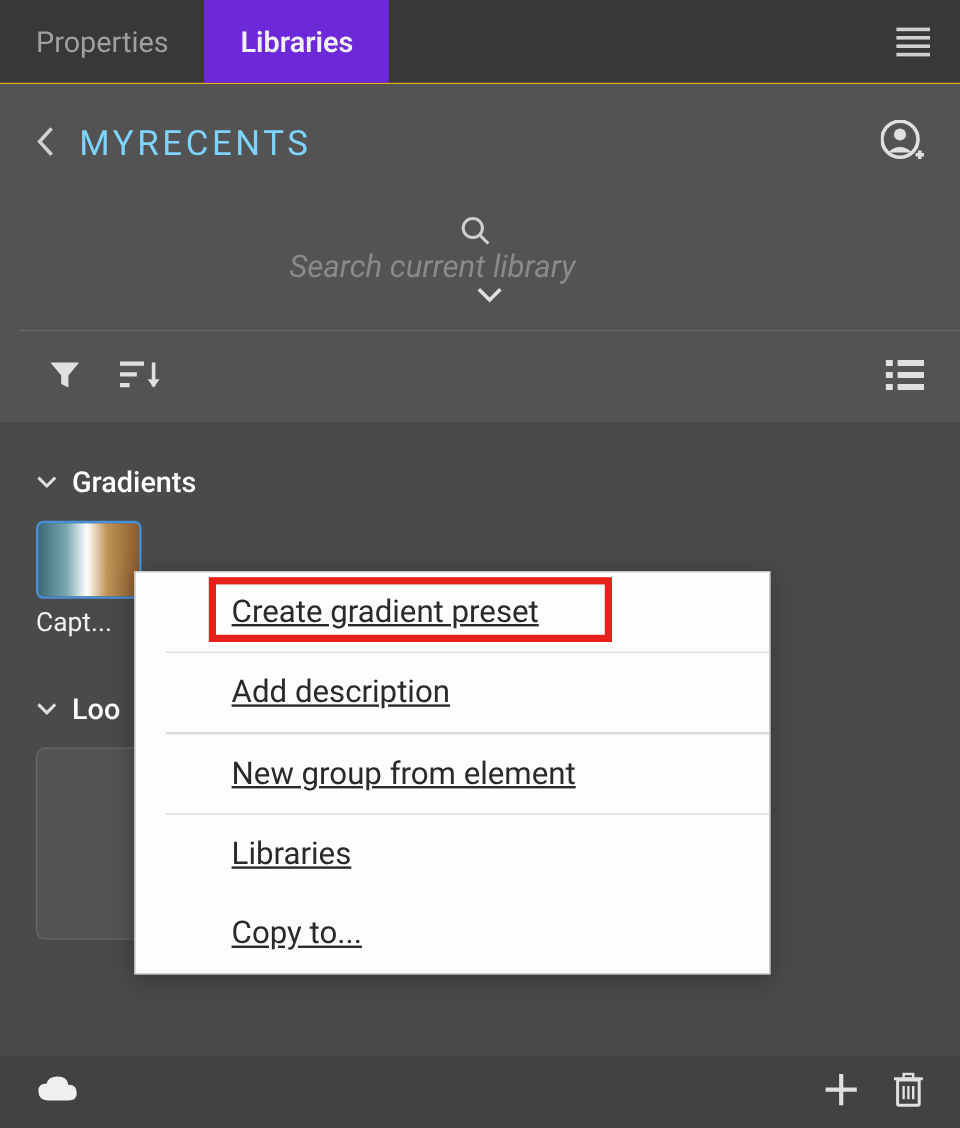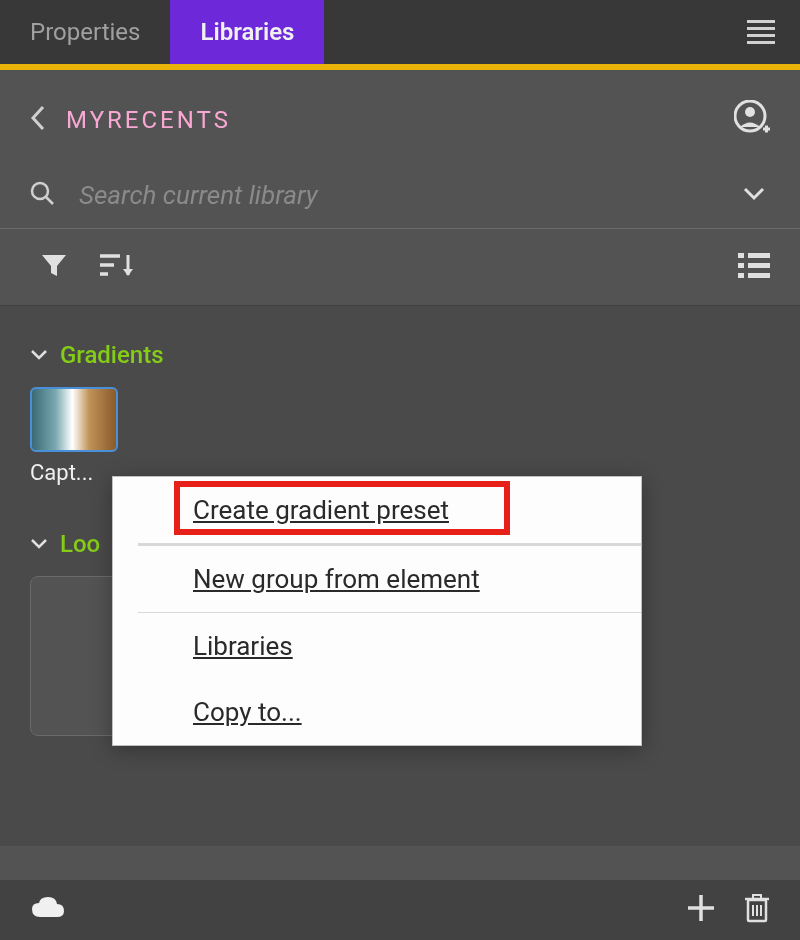--- a/index.html
+++ b/index.html
@@ -17,21 +17,21 @@
       overflow: hidden;
       position: relative;
     }
     
     
     .tab-bar {
       display: flex;
       align-items: center;
       background: #383838;
       height: 70px;
-      border-bottom: 6px solid #eab308;
+      border-bottom: 1px solid #eab308;
     }
     
     .tab {
       padding: 0 30px;
       height: 100%;
       display: flex;
       align-items: center;
       font-size: 24px;
       color: #a0a0a0;
       cursor: pointer;
@@ -69,40 +69,41 @@
       padding: 30px 30px 20px 30px;
     }
     
     .back-chevron {
       color: #d0d0d0;
       margin-right: 20px;
       cursor: pointer;
     }
     
     .breadcrumb-label {
-      font-size: 24px;
+      font-size: 29px;
       letter-spacing: 3px;
-      color: #f9a8d4;
+      color: #7dd3fc;
     }
     
     .breadcrumb-spacer {
       flex: 1;
     }
     
     .profile-icon {
       cursor: pointer;
     }
     
     
     .search-row {
       display: flex;
       align-items: center;
       padding: 20px 30px 18px 30px;
       border-bottom: 1px solid #6a6a6a;
-      margin: 0 0 0 0;
+      margin: 0 0 0 16px;
+      flex-direction: column;
     }
     
     .search-icon {
       margin-right: 25px;
     }
     
     .search-input {
       flex: 1;
       background: transparent;
       border: none;
@@ -161,21 +162,21 @@
       margin-bottom: 18px;
       cursor: pointer;
     }
     
     .group-chevron {
       margin-right: 12px;
     }
     
     .group-title {
       font-size: 24px;
-      color: #84cc16;
+      color: #ffffff;
       font-weight: 500;
     }
     
     .asset-grid {
       display: flex;
       gap: 15px;
       margin-bottom: 45px;
     }
     
     .asset-item {
@@ -400,20 +401,21 @@
       <line x1="9" y1="12" x2="9" y2="23" stroke="#e0e0e0" stroke-width="2"></line>
       <line x1="13" y1="12" x2="13" y2="23" stroke="#e0e0e0" stroke-width="2"></line>
       <line x1="17" y1="12" x2="17" y2="23" stroke="#e0e0e0" stroke-width="2"></line>
     </svg>
   </div>
 </div>
 
 <div class="context-menu">
   <div class="context-item">Create gradient preset</div>
   <div class="context-divider"></div>
+  <div class="context-item">Add description</div>
   <div class="context-divider"></div>
   <div class="context-divider"></div>
   <div class="context-item">New group from element</div>
   <div class="context-divider"></div>
   <div class="context-item">Libraries</div>
   <div class="context-item">Copy to...</div>
 </div>
 
 <div class="highlight-box" id="hl" style="left: 174px; top: 481px; width: 336px; height: 54px;"></div>
 

